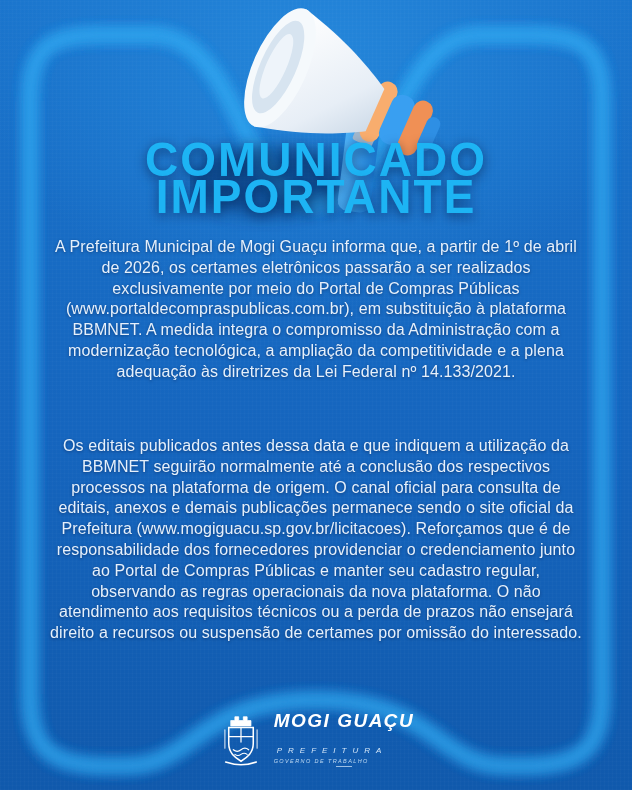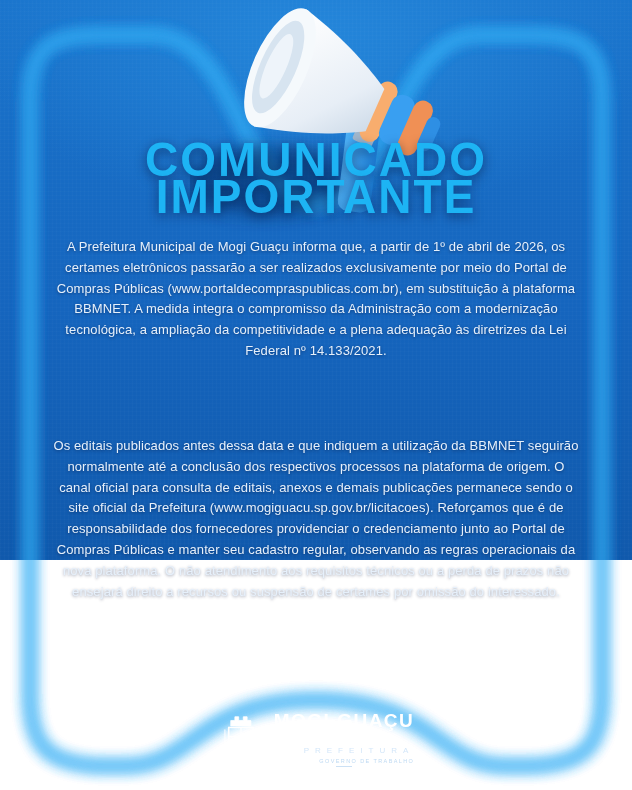--- a/index.html
+++ b/index.html
@@ -1,20 +1,20 @@
 <!DOCTYPE html>
 <html style="--background: #1668c2; --panel: #0a3a85; --panel-dark: #051c4b; --glow: #33adf5; --title: #1db4f4; --body-text: #e6f0fb; --logo-text: #ffffff; --megaphone-orange: #f6a769; --megaphone-blue: #399ff1;"><head>
 <meta charset="utf-8">
 <style>
   * { margin:0; padding:0; box-sizing:border-box; }
   html,body { width:632px; height:790px; overflow:hidden; }
   body { font-family:"Liberation Sans", sans-serif; }
 
   .poster{
-    position:relative; width:632px; height:560px;
+    position:relative; width:632px; height:790px;
     background:
       radial-gradient(ellipse 90% 55% at 50% 6%, #2486da 0%, rgba(36,134,218,0) 60%),
       linear-gradient(180deg, #1a74cc 0%, #1565be 55%, #1059ac 100%);
     padding-left: 40px;
   }
   
   .poster::before{
     content:""; position:absolute; inset:0; z-index:1; pointer-events:none;
     background:
       repeating-linear-gradient(90deg, rgba(255,255,255,.035) 0 1px, transparent 1px 4px),
@@ -31,31 +31,31 @@
     position:absolute; top:141px; left:0; right:0;
     font-weight:bold; font-size:46px; line-height:37px; letter-spacing:2px;
     color:var(--title,#1db4f4);
     text-shadow:0 3px 10px rgba(3,18,56,.55);
   }
   .title span{ display:block; transform:scaleY(1.04); }
 
   .body-text{
     position:absolute; left:50px; width:532px;
     color:var(--body-text,#e6f0fb);
-    font-size:13px; line-height:20.8px; letter-spacing:.1px;
+    font-size:16px; line-height:20.8px; letter-spacing:.1px;
     text-shadow:0 1px 3px rgba(3,18,56,.45);
   }
   .p1{ top:237px; }
   .p2{ top:436px; }
 
   .logo{
     position:absolute; left:0; right:0; top:710px; z-index:4;
     display:flex; justify-content:center; align-items:center; gap:10px;
   }
-  .logo-text{ text-align:right; color:#fff; }
+  .logo-text{ text-align:left; color:#fff;font-style:italic; }
   .logo-city{ font-weight:bold; font-size:19px; letter-spacing:1.5px; }
   .logo-sub{ font-size:8px; letter-spacing:6px; color:#d4e7f9; margin-top:14px; text-indent:3px; }
   .logo-slogan{ font-size:5.5px; letter-spacing:1.4px; color:#bfdaf3; margin-top:3px; }
   .logo-rule{ width:16px; height:1px; background:#bfdaf3; margin:2px auto 0; opacity:.8; }
 </style>
 </head>
 <body>
 
 <div class="poster">
 

